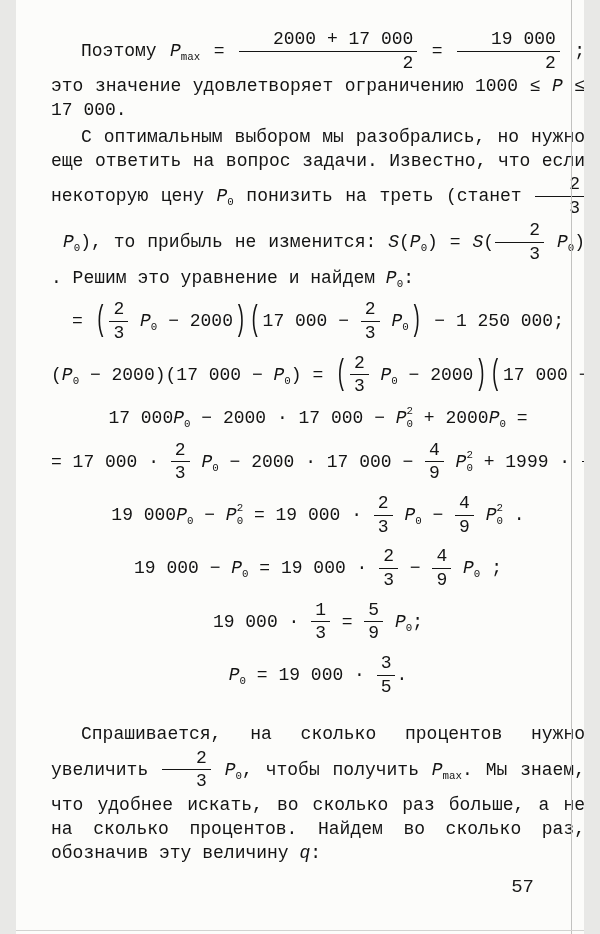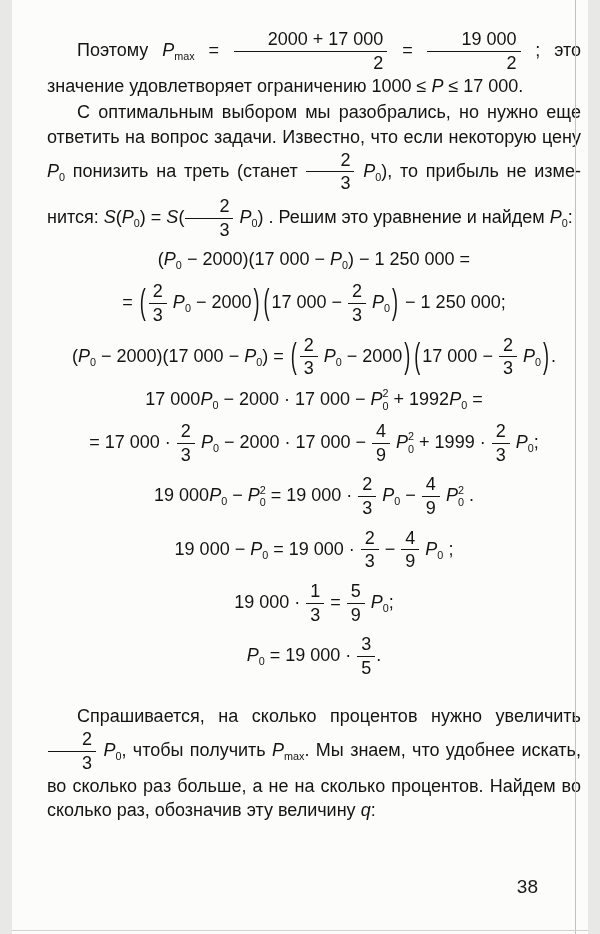--- a/index.html
+++ b/index.html
@@ -1,24 +1,23 @@
 <!DOCTYPE html>
 <html><head>
 <meta charset="utf-8">
 <style>
   html,body { margin:0; padding:0; background:#e8e8e6; }
   .page {
     position:relative;
     width:568px; height:934px;
     margin:0 auto;
     background:#fcfcfa;
-    font-family:Liberation Sans, sans-serif;
+    font-family:Liberation Mono, monospace;
     color:#141414;
     overflow:hidden;
-    padding-left:8px;
   }
   .content {
     position:absolute;
     left:35px; top:26px; width:534px;
   }
   .para {
     text-align:justify;
     text-indent:30px;
     font-size:18px;
     line-height:1.34;
@@ -74,39 +73,38 @@
     background:#d2d2d0;
   }
 </style>
 </head>
 <body>
 
 <div class="page">
   <div class="content" id="content">
       <div class="para"><span class="rm">Поэтому </span><span class="vsub"><span class="it">P</span><span class="sub">max</span></span><span class="rm"> = </span><span class="frac"><span class="num">2000 + 17&nbsp;000</span><span class="den">2</span></span><span class="rm"> = </span><span class="frac"><span class="num">19&nbsp;000</span><span class="den">2</span></span><span class="rm"> ; это значение удов­летворяет ограничению 1000 ≤ </span><span class="it">P</span><span class="rm"> ≤ 17&nbsp;000.</span></div>
       <div class="para"><span class="rm">С оптимальным выбором мы разобрались, но нужно еще ответить на вопрос задачи. Известно, что если некоторую цену </span><span class="vsub"><span class="it">P</span><span class="sub">0</span></span><span class="rm"> понизить на треть (станет </span><span class="frac"><span class="num">2</span><span class="den">3</span></span><span class="rm">&nbsp;</span><span class="vsub"><span class="it">P</span><span class="sub">0</span></span><span class="rm">), то прибыль не изме­нится: </span><span class="it">S</span><span class="rm">(</span><span class="vsub"><span class="it">P</span><span class="sub">0</span></span><span class="rm">) = </span><span class="it">S</span><span class="rm">(</span><span class="frac"><span class="num">2</span><span class="den">3</span></span><span class="rm">&nbsp;</span><span class="vsub"><span class="it">P</span><span class="sub">0</span></span><span class="rm">) . Решим это уравнение и найдем </span><span class="vsub"><span class="it">P</span><span class="sub">0</span></span><span class="rm">:</span></div>
-      <div class="eq"><span class="rm">(</span><span class="vsub"><span class="it">P</span><span class="sub">0</span></span><span class="rm"> − 2000)(17&nbsp;000 − </span><span class="vsub"><span class="it">P</span><span class="sub">0</span></span><span class="rm">) − 1&nbsp;250&nbsp;000 =</span></div>
       <div class="eq"><span class="rm">= </span><span class="bigp">(</span><span class="frac"><span class="num">2</span><span class="den">3</span></span><span class="rm">&nbsp;</span><span class="vsub"><span class="it">P</span><span class="sub">0</span></span><span class="rm"> − 2000</span><span class="bigp">)</span><span class="bigp">(</span><span class="rm">17&nbsp;000 − </span><span class="frac"><span class="num">2</span><span class="den">3</span></span><span class="rm">&nbsp;</span><span class="vsub"><span class="it">P</span><span class="sub">0</span></span><span class="bigp">)</span><span class="rm"> − 1&nbsp;250&nbsp;000;</span></div>
       <div class="eq"><span class="rm">(</span><span class="vsub"><span class="it">P</span><span class="sub">0</span></span><span class="rm"> − 2000)(17&nbsp;000 − </span><span class="vsub"><span class="it">P</span><span class="sub">0</span></span><span class="rm">) = </span><span class="bigp">(</span><span class="frac"><span class="num">2</span><span class="den">3</span></span><span class="rm">&nbsp;</span><span class="vsub"><span class="it">P</span><span class="sub">0</span></span><span class="rm"> − 2000</span><span class="bigp">)</span><span class="bigp">(</span><span class="rm">17&nbsp;000 − </span><span class="frac"><span class="num">2</span><span class="den">3</span></span><span class="rm">&nbsp;</span><span class="vsub"><span class="it">P</span><span class="sub">0</span></span><span class="bigp">)</span><span class="rm">.</span></div>
       <div class="eq"><span class="rm">17&nbsp;000</span><span class="vsub"><span class="it">P</span><span class="sub">0</span></span><span class="rm"> − 2000 · 17&nbsp;000 − </span><span class="vsub"><span class="it">P</span><span class="scripts">
             <span>2</span>
             <span>0</span>
-          </span></span><span class="rm"> + 1992</span><span class="vsub"><span class="it">P</span><span class="sub">0</span></span><span class="rm"> =</span></div>
+          </span></span><span class="rm"> + 2000</span><span class="vsub"><span class="it">P</span><span class="sub">0</span></span><span class="rm"> =</span></div>
       <div class="eq"><span class="rm">= 17&nbsp;000 · </span><span class="frac"><span class="num">2</span><span class="den">3</span></span><span class="rm">&nbsp;</span><span class="vsub"><span class="it">P</span><span class="sub">0</span></span><span class="rm"> − 2000 · 17&nbsp;000 − </span><span class="frac"><span class="num">4</span><span class="den">9</span></span><span class="rm">&nbsp;</span><span class="vsub"><span class="it">P</span><span class="scripts">
             <span>2</span>
             <span>0</span>
           </span></span><span class="rm"> + 1999 · </span><span class="frac"><span class="num">2</span><span class="den">3</span></span><span class="rm">&nbsp;</span><span class="vsub"><span class="it">P</span><span class="sub">0</span></span><span class="rm">;</span></div>
       <div class="eq"><span class="rm">19&nbsp;000</span><span class="vsub"><span class="it">P</span><span class="sub">0</span></span><span class="rm"> − </span><span class="vsub"><span class="it">P</span><span class="scripts">
             <span>2</span>
             <span>0</span>
           </span></span><span class="rm"> = 19&nbsp;000 · </span><span class="frac"><span class="num">2</span><span class="den">3</span></span><span class="rm">&nbsp;</span><span class="vsub"><span class="it">P</span><span class="sub">0</span></span><span class="rm"> − </span><span class="frac"><span class="num">4</span><span class="den">9</span></span><span class="rm">&nbsp;</span><span class="vsub"><span class="it">P</span><span class="scripts">
             <span>2</span>
             <span>0</span>
           </span></span><span class="rm"> .</span></div>
       <div class="eq"><span class="rm">19&nbsp;000 − </span><span class="vsub"><span class="it">P</span><span class="sub">0</span></span><span class="rm"> = 19&nbsp;000 · </span><span class="frac"><span class="num">2</span><span class="den">3</span></span><span class="rm"> − </span><span class="frac"><span class="num">4</span><span class="den">9</span></span><span class="rm">&nbsp;</span><span class="vsub"><span class="it">P</span><span class="sub">0</span></span><span class="rm"> ;</span></div>
       <div class="eq"><span class="rm">19&nbsp;000 · </span><span class="frac"><span class="num">1</span><span class="den">3</span></span><span class="rm"> = </span><span class="frac"><span class="num">5</span><span class="den">9</span></span><span class="rm">&nbsp;</span><span class="vsub"><span class="it">P</span><span class="sub">0</span></span><span class="rm">;</span></div>
       <div class="eq"><span class="vsub"><span class="it">P</span><span class="sub">0</span></span><span class="rm"> = 19&nbsp;000 · </span><span class="frac"><span class="num">3</span><span class="den">5</span></span><span class="rm">.</span></div>
       <div class="para" style="margin-top: 24px;"><span class="rm">Спрашивается, на сколько процентов нужно увеличить </span><span class="frac"><span class="num">2</span><span class="den">3</span></span><span class="rm">&nbsp;</span><span class="vsub"><span class="it">P</span><span class="sub">0</span></span><span class="rm">, чтобы получить </span><span class="vsub"><span class="it">P</span><span class="sub">max</span></span><span class="rm">. Мы знаем, что удобнее искать, во сколько раз больше, а не на сколько процентов. Найдем во сколько раз, обозначив эту величину </span><span class="it">q</span><span class="rm">:</span></div>
     </div>
-  <div class="page-number">38</div>
+  <div class="page-number">57</div>
   <div class="scan-edge-right"></div>
   <div class="scan-edge-bottom"></div>
 </div>
 
 </body></html>

